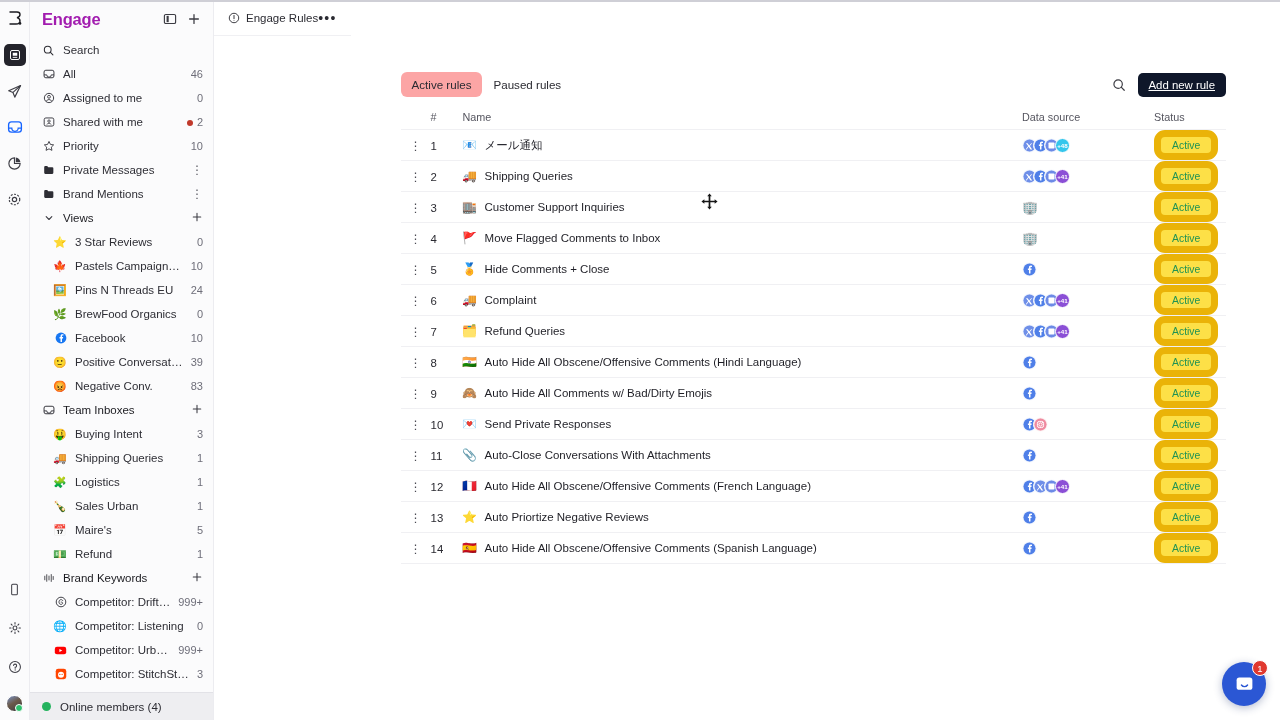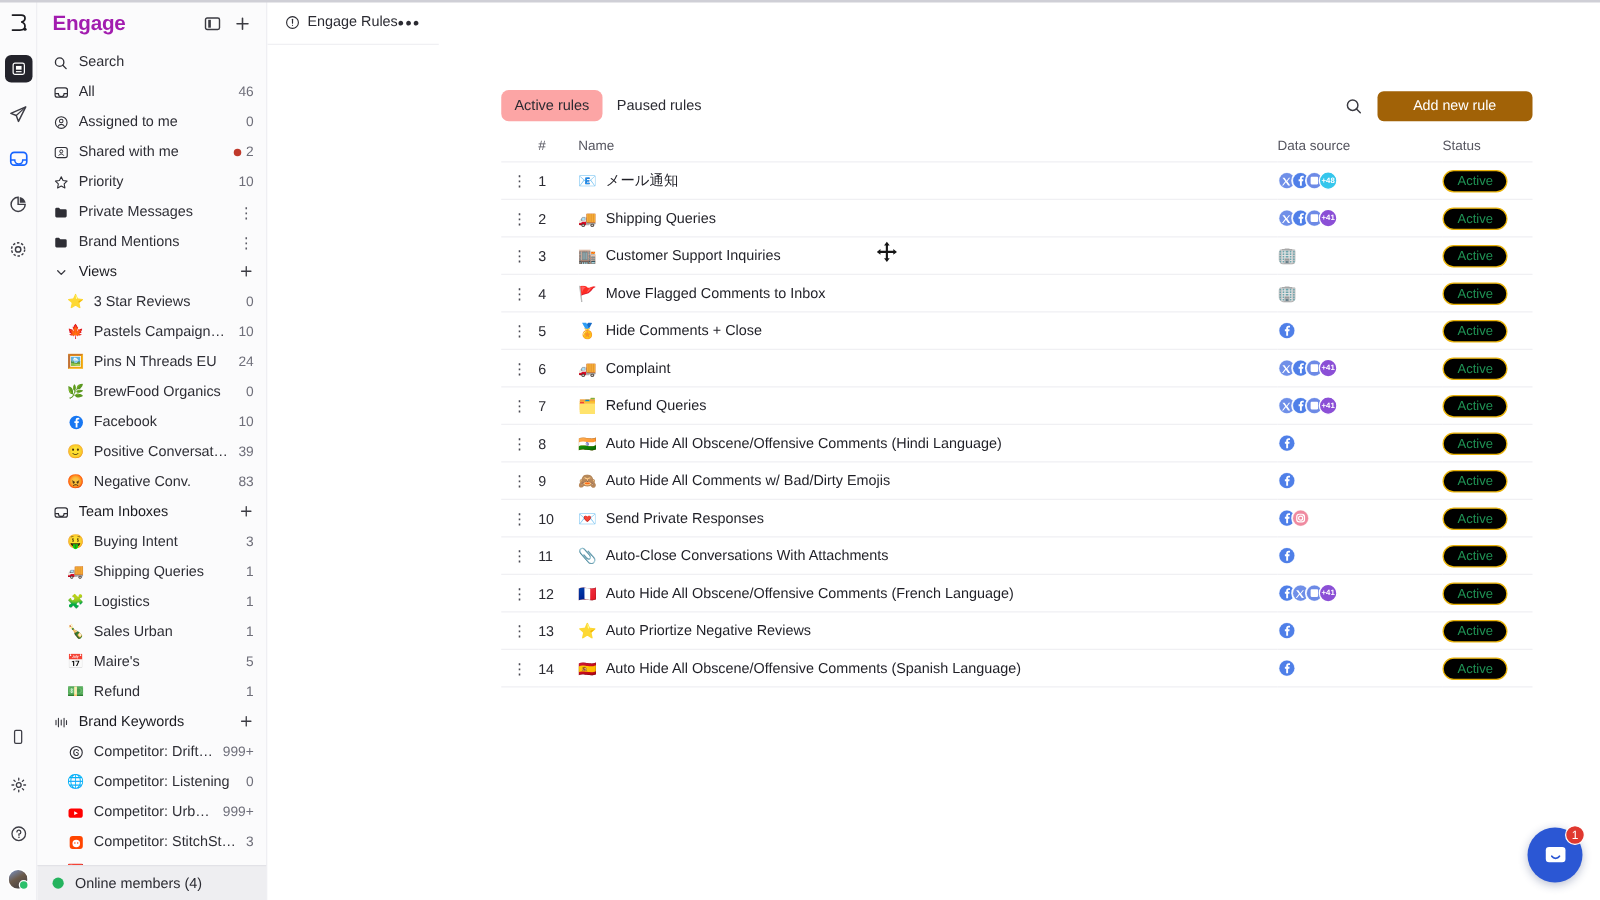--- a/index.html
+++ b/index.html
@@ -96,23 +96,24 @@
     display: flex; align-items: center;
     margin: 72px 54px 0 50px;
   }
   .tab {
     font-size: 11.6px; color: #2b2b32; padding: 6px 11px; border-radius: 6px;
   }
   .tab.active { background: #fca5a5; }
   .toolbar .spacer { flex: 1; }
   .srch-icon { width: 18px; height: 18px; color:#3b3b42; display:flex; align-items:center; justify-content:center; margin-right: 10px;}
   .btn-primary {
-    background: #a16207; color: #fff; font-size: 11.4px;
-    padding: 6px 29px; border-radius: 5px; border: none;
+    background: #0f172a; color: #fff; font-size: 11.4px;
+    padding: 6px 11px; border-radius: 5px; border: none;
     font-family: "Liberation Sans", sans-serif;
+    text-decoration: underline;
   }
 
   
   table.rules { width: calc(100% - 104px); margin: 10px 54px 0 50px; border-collapse: collapse; table-layout: fixed; }
   table.rules th {
     font-size: 10.8px; font-weight: 400; color: #55555f; text-align: left;
     padding: 4px 0 6px 0;
   }
   table.rules td { padding: 0; height: 30px; border-bottom: 1px solid #f0f0f3; vertical-align: middle; }
   table.rules tr.row:first-child td { border-top: 1px solid #f0f0f3; }
@@ -139,22 +140,22 @@
   .av.tw { background: #d9e4fb; }
   .av.fb { background: #dbe6fb; }
   .av.li { background: #d7e3fb; }
   .av.ig { background: #f9dadd; }
   .av.more-cyan { background: #35c6ec; }
   .av.more-purple { background: #8b4fd6; }
   .av.plain { border: none; background: transparent; width: 16px; height: 16px; font-size: 13px; margin-left:0; }
 
   .badge {
     display: inline-block; font-size: 10.4px; color: #1f9254;
-    border: 1px solid #eab308; border-radius: 11px;
-    padding: 2.5px 11px; background: #000000;
+    border: 7px solid #eab308; border-radius: 11px;
+    padding: 2.5px 11px; background: #fde047;
   }
 
   
   .chat-bubble {
     position: absolute; right: 14px; bottom: 14px;
     width: 44px; height: 44px; border-radius: 50%;
     background: #2b57d4; display: flex; align-items: center; justify-content: center;
     box-shadow: 0 2px 8px rgba(30,50,110,.32);
   }
   .chat-badge {

